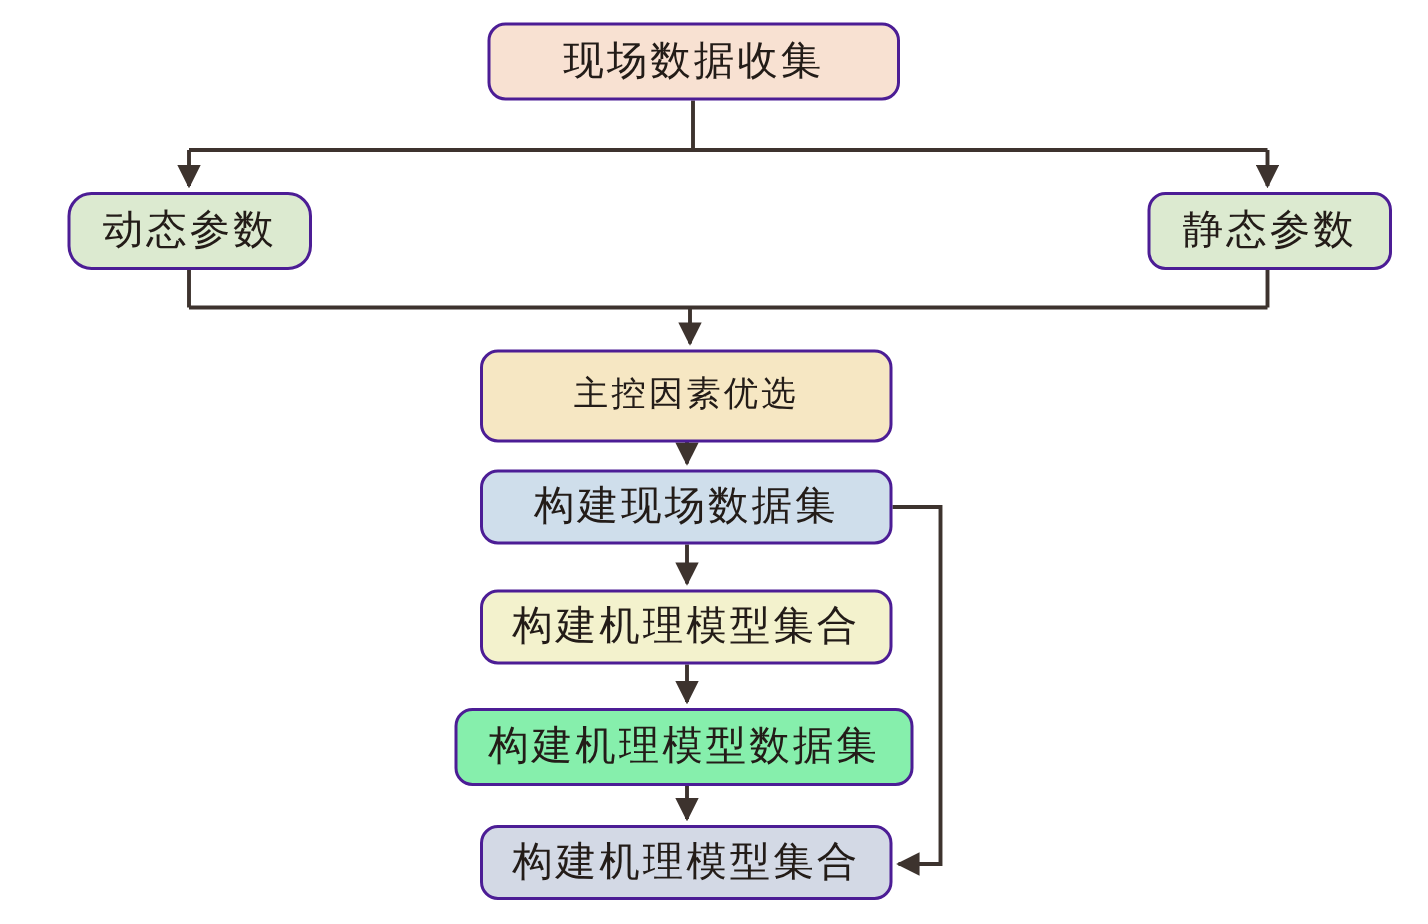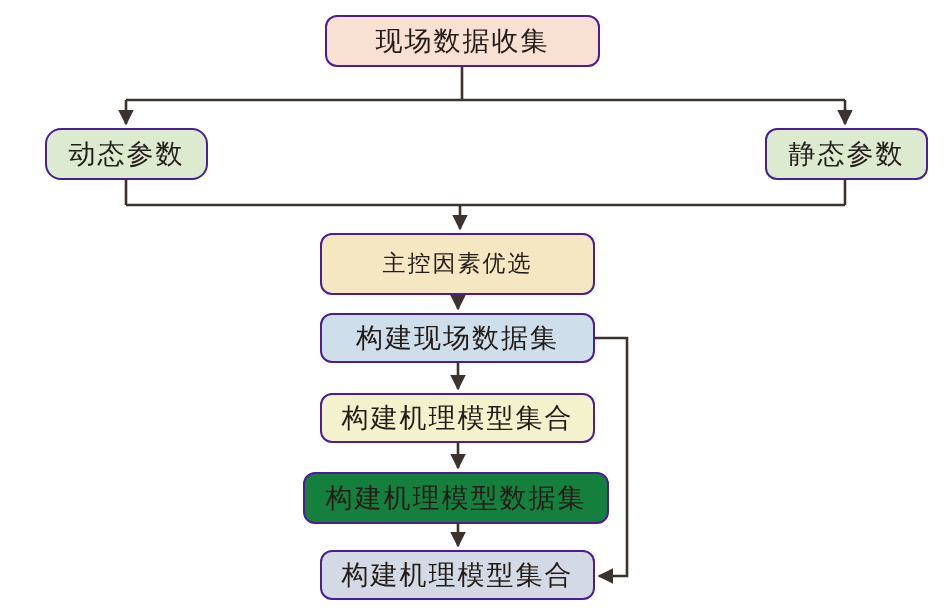--- a/index.html
+++ b/index.html
@@ -100,21 +100,21 @@
   </div>
 
   <div class="node" style="left:320px; top:313px; width:275px; height:50px; background:#cfdeeb; font-size:27px;">
     <span class="node-label">构建现场数据集</span>
   </div>
 
   <div class="node" style="left:320px; top:393px; width:275px; height:50px; background:#f3f2cd; font-size:27px;">
     <span class="node-label">构建机理模型集合</span>
   </div>
 
-  <div class="node" style="left:303px; top:472px; width:306px; height:52px; background:#15803d; font-size:27px;">
+  <div class="node" style="left:303px; top:472px; width:306px; height:52px; background:#86efac; font-size:27px;">
     <span class="node-label">构建机理模型数据集</span>
   </div>
 
   <div class="node" style="left:320px; top:550px; width:275px; height:50px; background:#d3d9e5; font-size:27px;">
     <span class="node-label">构建机理模型集合</span>
   </div>
 
 </div>
 
 </body></html>

